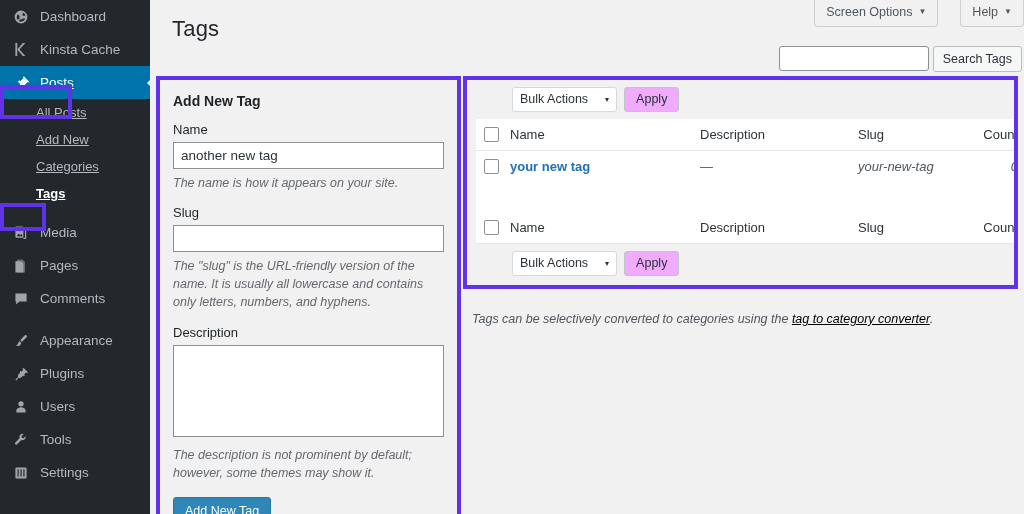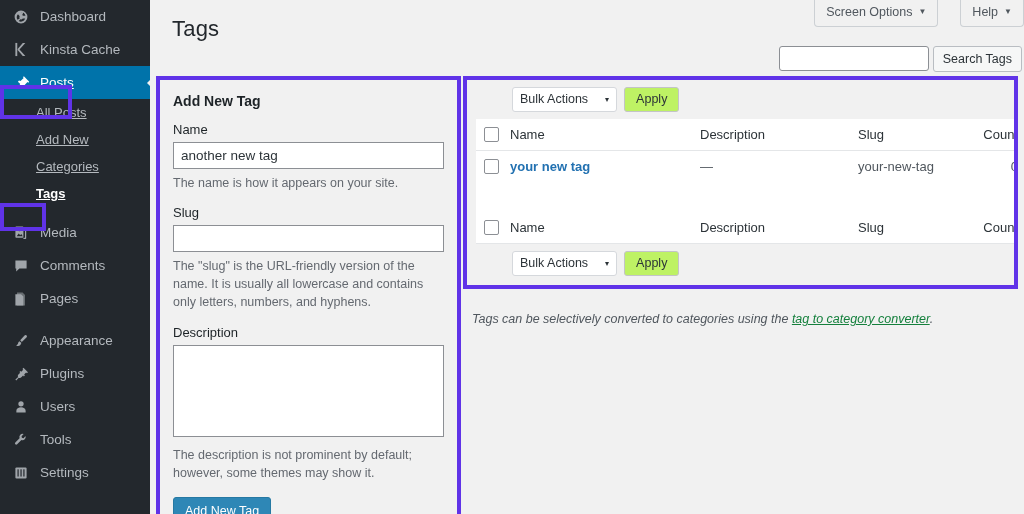--- a/index.html
+++ b/index.html
@@ -152,20 +152,21 @@
     border: 1px solid #8c8f94;
     background: #fff;
     font-size: 13.5px;
     padding: 0 7px;
     color: #2c3338;
     outline: none;
     font-family: "Liberation Sans", sans-serif;
   }
   .fp-help {
     font-size: 12.5px; color: #646970;
+    font-style: italic;
     line-height: 1.45;
     margin: 5px 0 13px 0;
     white-space: nowrap;
   }
   .fp-help.wrap { white-space: normal; }
   .fp-textarea {
     width: 100%; height: 92px;
     border: 1px solid #8c8f94;
     background: #fff;
     resize: none;
@@ -199,21 +200,21 @@
     background: #fff;
     border: 1px solid #d5d8dc;
     border-radius: 3px;
     font-size: 12.5px;
     color: #2c3338;
     padding: 4px 7px 5px;
     display: flex; align-items: center; gap: 17px;
     min-width: 98px;
   }
   .applybtn {
-    background: #bef264;
+    background: #f0abfc;
     border: 1px solid #c3c4c7;
     border-radius: 3px;
     font-size: 12.5px;
     color: #2c3338;
     padding: 4px 11px 5px;
   }
   table.wp-list {
     width: 100%;
     border-collapse: collapse;
     background: #fff;
@@ -240,33 +241,33 @@
   .col-count{ width: 48px; text-align: right !important; padding-right: 8px !important; }
   .cb {
     width: 15px; height: 15px;
     border: 1px solid #8c8f94;
     background: #fff;
     border-radius: 2px;
     display: block;
   }
   .rowlink { color: #2271b1; font-weight: bold; font-size: 13px; }
   .dash { color: #50575e; }
-  .cellmuted { color: #50575e; }
+  .cellmuted { color: #50575e; font-style: italic; }
   .row-body td { background: #fff; padding-top: 9px; padding-bottom: 9px; }
   .spacer-row td { height: 30px; background: #fff; }
   .bulkrow.bottom { margin-top: 7px; }
 
   .note {
     position: absolute;
     left: 322px; top: 312px;
     font-size: 12.5px;
     color: #50575e;
     font-style: italic;
   }
-  .note a { color: #15803d; text-decoration: underline; font-style: italic; }
+  .note a { color: #000000; text-decoration: underline; font-style: italic; }
 </style>
 </head>
 <body>
 
 <div id="app">
 
   <div id="sidebar">
 
     <div class="menu-item">
       <span class="mi-icon">
@@ -318,34 +319,34 @@
             <path d="M12 2H4a1 1 0 00-1 1v12a1 1 0 001 1h8a1 1 0 001-1V3a1 1 0 00-1-1zM8 4.5a1.6 1.6 0 110 3.2 1.6 1.6 0 010-3.2zM4.6 14l2.6-3.4 1.8 2.2 1.3-1.5 1.9 2.7H4.6z"></path>
             <path d="M15 5v11h-2v1.5h2.6a.9.9 0 00.9-.9V5H15z"></path>
           </svg>
       </span>
       <span>Media</span>
     </div>
 
     <div class="menu-item">
       <span class="mi-icon">
         <svg width="16" height="16" viewBox="0 0 20 20" fill="currentColor">
-            <path d="M3 3h14v10H8l-4 4v-4H3z"></path>
-          </svg>
-      </span>
-      <span>Comments</span>
-    </div>
-
-    <div class="menu-item">
-      <span class="mi-icon">
-        <svg width="16" height="16" viewBox="0 0 20 20" fill="currentColor">
             <path d="M5 2h7l3 3v13H5z" opacity=".55"></path>
             <path d="M3 4h7l3 3v11H3z"></path>
           </svg>
       </span>
       <span>Pages</span>
+    </div>
+
+    <div class="menu-item">
+      <span class="mi-icon">
+        <svg width="16" height="16" viewBox="0 0 20 20" fill="currentColor">
+            <path d="M3 3h14v10H8l-4 4v-4H3z"></path>
+          </svg>
+      </span>
+      <span>Comments</span>
     </div>
 
     <div class="menu-gap"></div>
 
     <div class="menu-item">
       <span class="mi-icon">
         <svg width="16" height="16" viewBox="0 0 20 20" fill="currentColor">
             <path d="M17 3.2l-.2-.2c-.7-.7-1.7-.6-2.4.2L9 9.1l2 2 5.8-5.5c.8-.7.9-1.7.2-2.4zM7.9 10.4l-.6.6c-.7.7-.7 1.3-1 2.2-.3 1-.9 1.6-2.3 2.6 1.9.8 3.8.6 4.9-.5.8-.8 1-1.6 1.3-2.4l.5-.5-2.8-2z"></path>
           </svg>
       </span>

